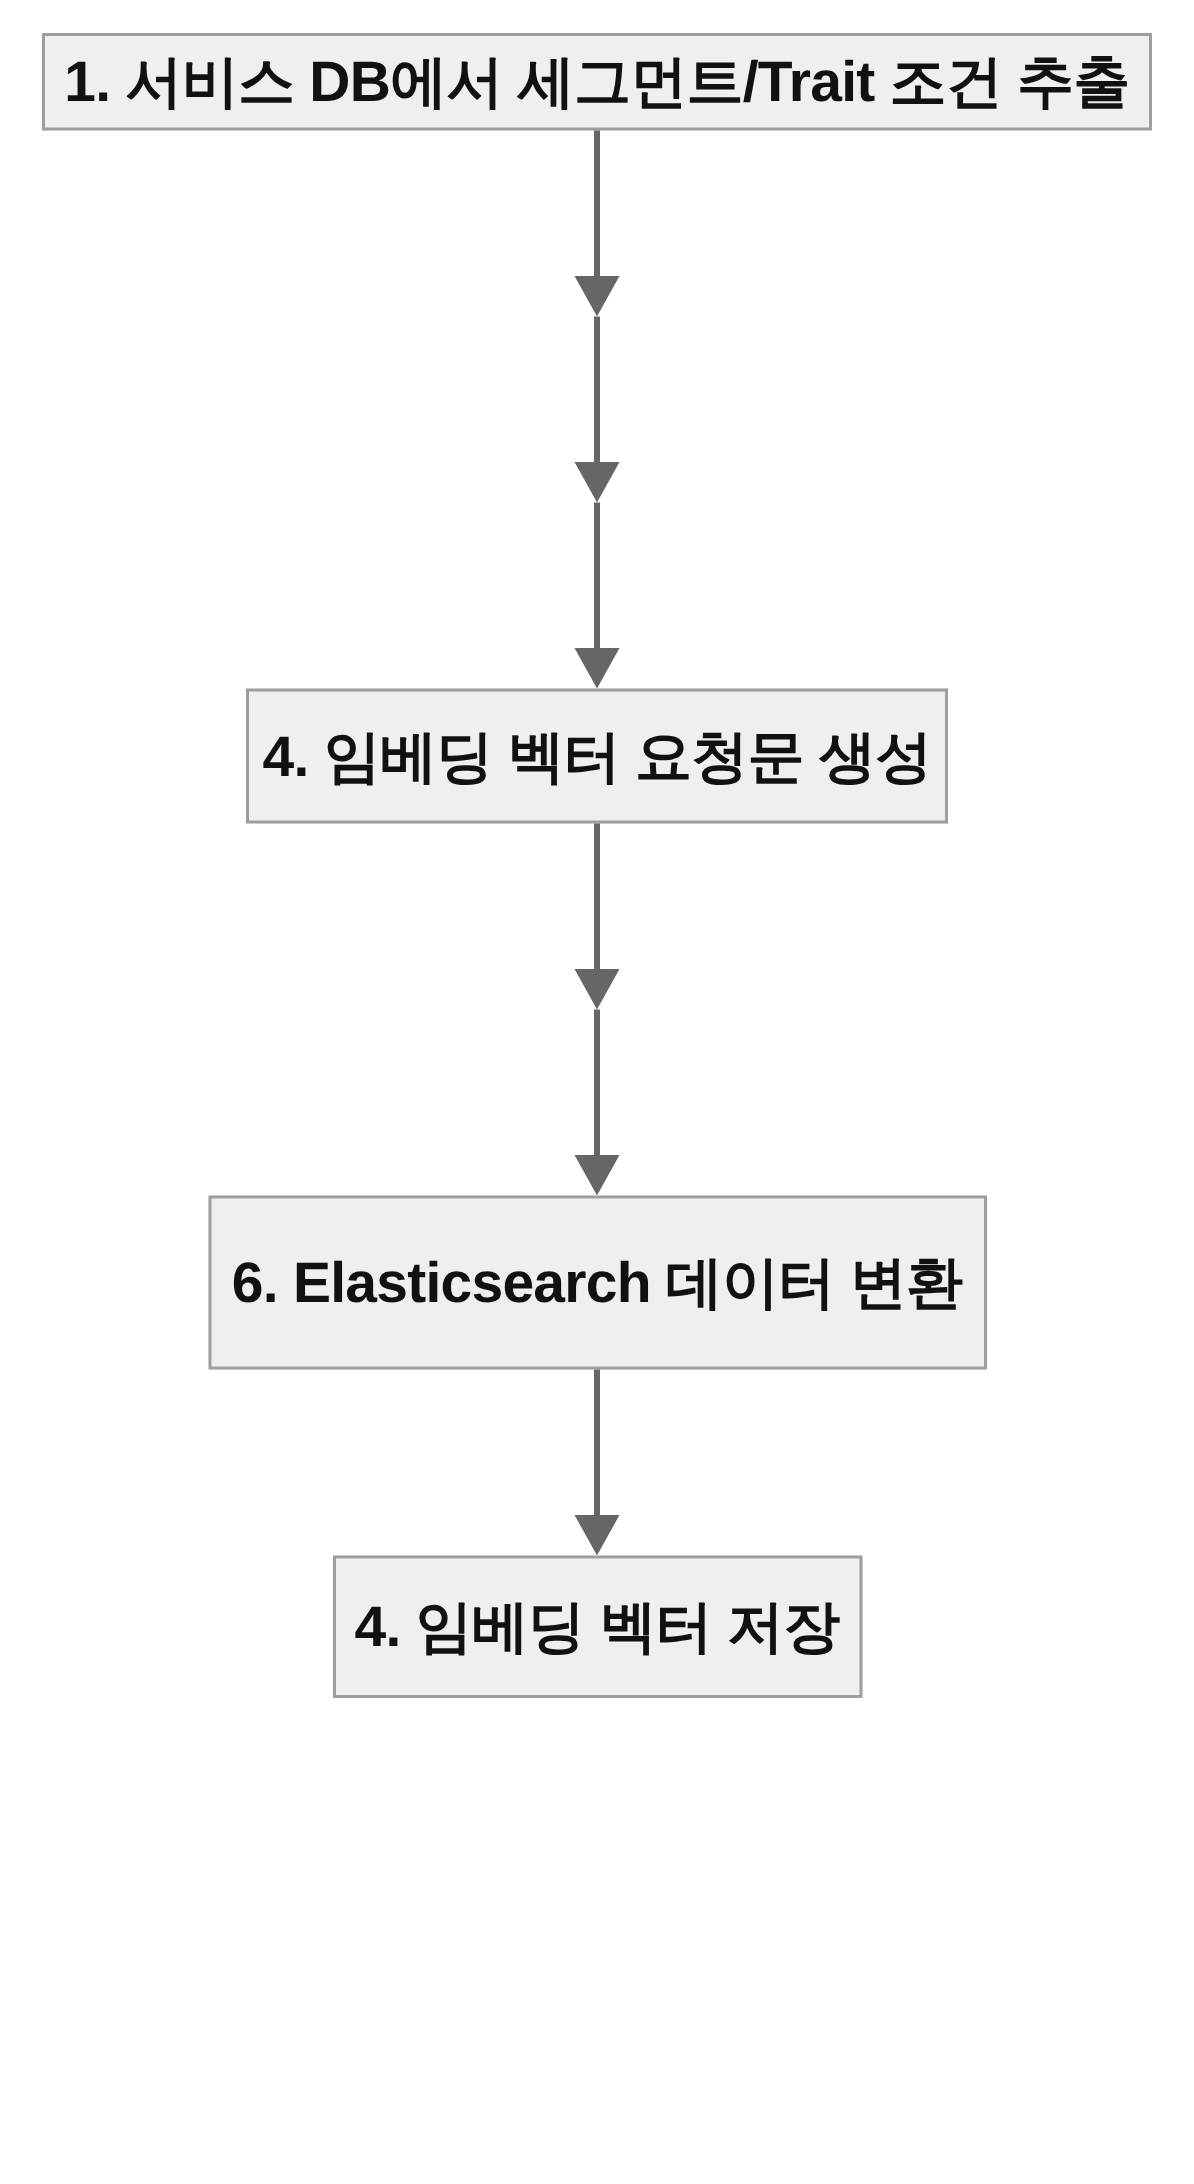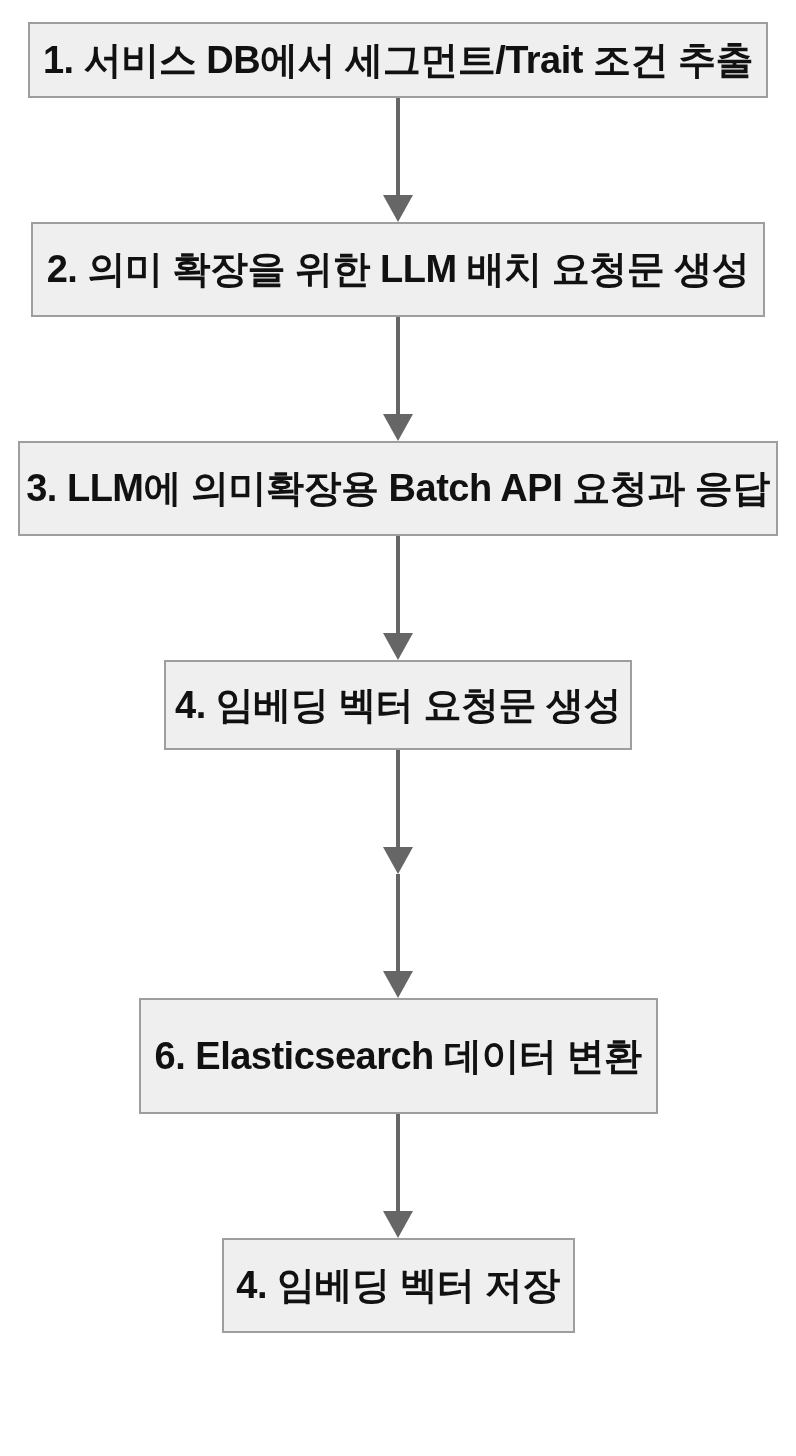--- a/index.html
+++ b/index.html
@@ -61,41 +61,35 @@
     border-right: 15px solid transparent;
     border-top: 27px solid var(--arrow);
   }
 </style>
 </head>
 <body>
 
 <div class="canvas">
   <div class="flow">
 
-    <div class="box" style="width:740px;height:76px">
+    <div class="box" style="width:740px;height:65px">
       <span>1. 서비스 DB에서 세그먼트/Trait 조건 추출</span>
     </div>
 
     <div class="arrow">
       <div class="shaft"></div>
       <div class="head"></div>
     </div>
 
-    <div class="box" style="width:734px;height:95px">
-      <span>2. 의미 확장을 위한 LLM 배치 요청문 생성</span>
-    </div>
 
     <div class="arrow">
       <div class="shaft"></div>
       <div class="head"></div>
     </div>
 
-    <div class="box" style="width:760px;height:95px">
-      <span>3. LLM에 의미확장용 Batch API 요청과 응답</span>
-    </div>
 
     <div class="arrow">
       <div class="shaft"></div>
       <div class="head"></div>
     </div>
 
     <div class="box" style="width:468px;height:90px">
       <span>4. 임베딩 벡터 요청문 생성</span>
     </div>
 

